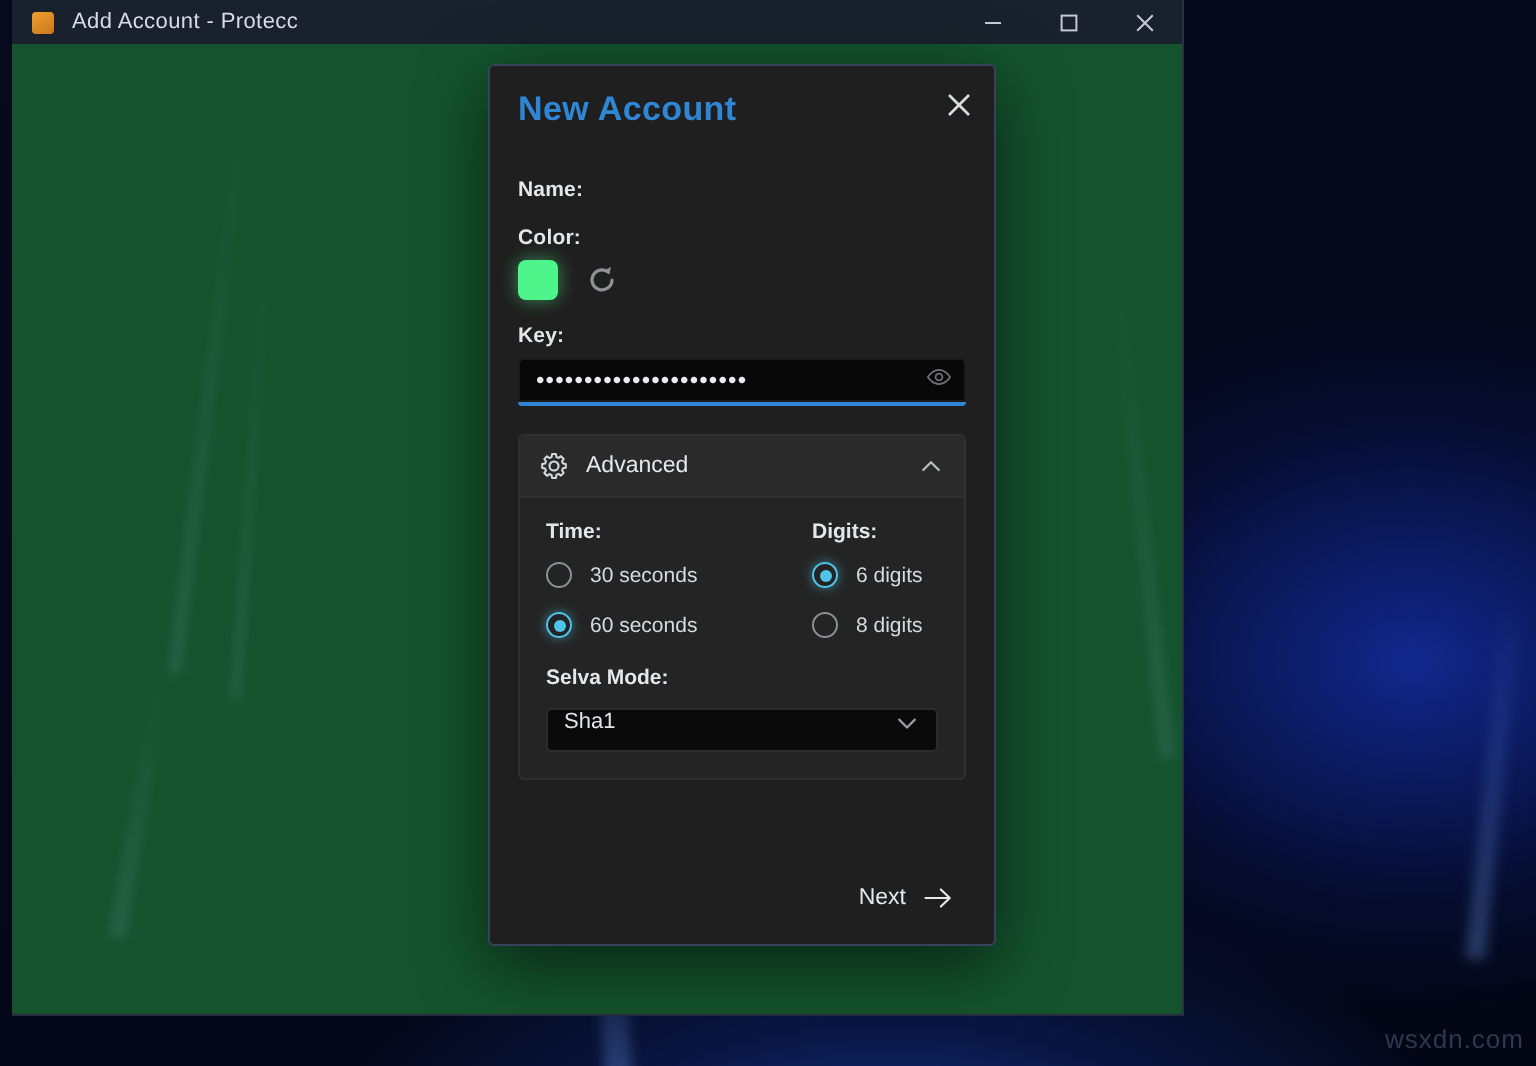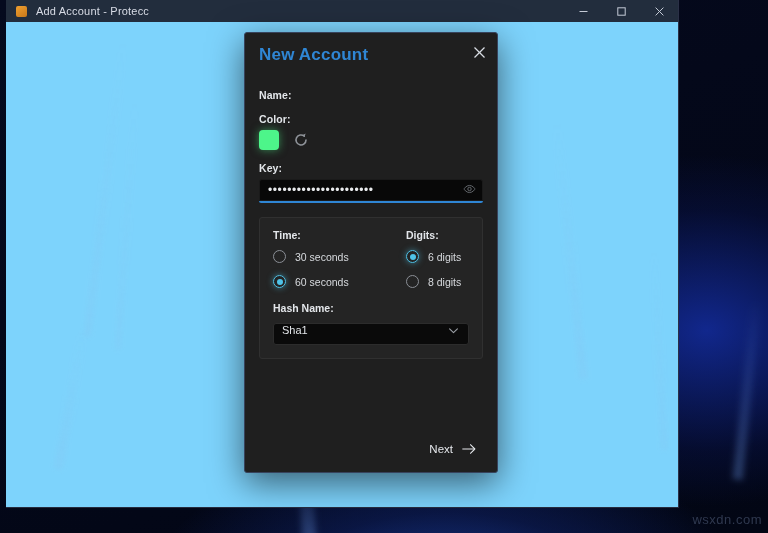--- a/index.html
+++ b/index.html
@@ -29,22 +29,22 @@
     right: 6px; bottom: 6px;
     font-size: 13px;
     letter-spacing: .5px;
     color: rgba(150,170,210,0.30);
     user-select: none;
   }
 
   
   .app-window {
     position: absolute;
-    left: 6px; top: 0; width: 673px; height: 508px;
-    background: #7dd3fc;
+    left: 6px; top: 0; width: 586px; height: 508px;
+    background: #14532d;
     border-right: 1px solid #2a3046;
     border-bottom: 1px solid #262b3d;
     overflow: hidden;
   }
   .app-bg-streak {
     position: absolute;
     background: linear-gradient(to top, rgba(150,180,230,0.13), rgba(150,180,230,0));
     filter: blur(2.5px);
     pointer-events: none;
   }
@@ -304,20 +304,34 @@
                 <path d="M1.2 8S3.8 3.6 8 3.6 14.8 8 14.8 8 12.2 12.4 8 12.4 1.2 8 1.2 8z" fill="none" stroke="currentColor" stroke-width="1.1"></path>
                 <circle cx="8" cy="8" r="2.1" fill="none" stroke="currentColor" stroke-width="1.1"></circle>
               </svg>
             </span>
           </div>
           <div class="focus-underline" data-interactable="false"></div>
         </div>
       </div>
 
       <div class="advanced-panel" data-interactable="false">
+        <div class="advanced-header" data-interactable="true">
+          <span class="gear-icon" data-interactable="false">
+            <svg width="14" height="14" viewBox="0 0 16 16">
+              <path d="M8 5.4a2.6 2.6 0 1 0 0 5.2 2.6 2.6 0 0 0 0-5.2z" fill="none" stroke="currentColor" stroke-width="1.2"></path>
+              <path d="M6.9 1.2h2.2l.28 1.64 1.23.51 1.37-.95 1.56 1.56-.95 1.37.51 1.23 1.64.28v2.2l-1.64.28-.51 1.23.95 1.37-1.56 1.56-1.37-.95-1.23.51L9.1 14.8H6.9l-.28-1.64-1.23-.51-1.37.95-1.56-1.56.95-1.37-.51-1.23L1.26 9.1V6.9l1.64-.28.51-1.23-.95-1.37L4.02 2.46l1.37.95 1.23-.51z" fill="none" stroke="currentColor" stroke-width="1.15" stroke-linejoin="round"></path>
+            </svg>
+          </span>
+          <span class="advanced-label" data-interactable="false">Advanced</span>
+          <span class="chevron-up" data-interactable="false">
+            <svg width="13" height="13" viewBox="0 0 14 14">
+              <polyline points="2.8,8.6 7,4.4 11.2,8.6" fill="none" stroke="currentColor" stroke-width="1.2" stroke-linecap="round" stroke-linejoin="round"></polyline>
+            </svg>
+          </span>
+        </div>
 
         <div class="advanced-body" data-interactable="false">
           <div class="radio-columns">
 
             <div class="radio-col" data-interactable="false">
               <div class="col-label" data-interactable="false">Time:</div>
               <div class="radio-item" data-interactable="true">
                 <span class="radio-mark" data-interactable="false"></span>
                 <span data-interactable="false">30 seconds</span>
               </div>
@@ -335,21 +349,21 @@
               </div>
               <div class="radio-item" data-interactable="true">
                 <span class="radio-mark" data-interactable="false"></span>
                 <span data-interactable="false">8 digits</span>
               </div>
             </div>
 
           </div>
 
           <div class="hash-group" data-interactable="false">
-            <div class="col-label" data-interactable="false">Hash Name:</div>
+            <div class="col-label" data-interactable="false">Selva Mode:</div>
             <div class="select-box" data-interactable="true">
               <span data-interactable="false">Sha1</span>
               <span class="select-chevron" data-interactable="false">
                 <svg width="13" height="13" viewBox="0 0 14 14">
                   <polyline points="2.8,5.2 7,9.4 11.2,5.2" fill="none" stroke="currentColor" stroke-width="1.2" stroke-linecap="round" stroke-linejoin="round"></polyline>
                 </svg>
               </span>
             </div>
           </div>
         </div>

